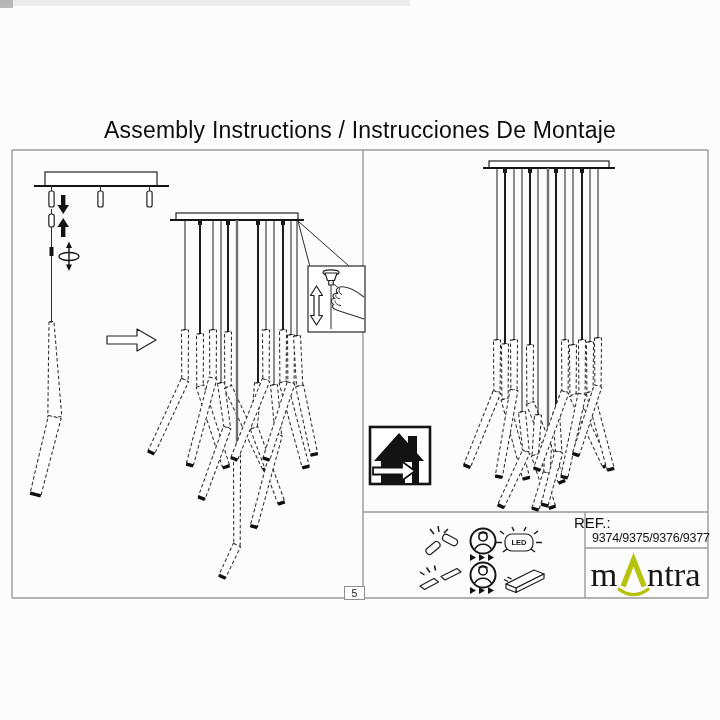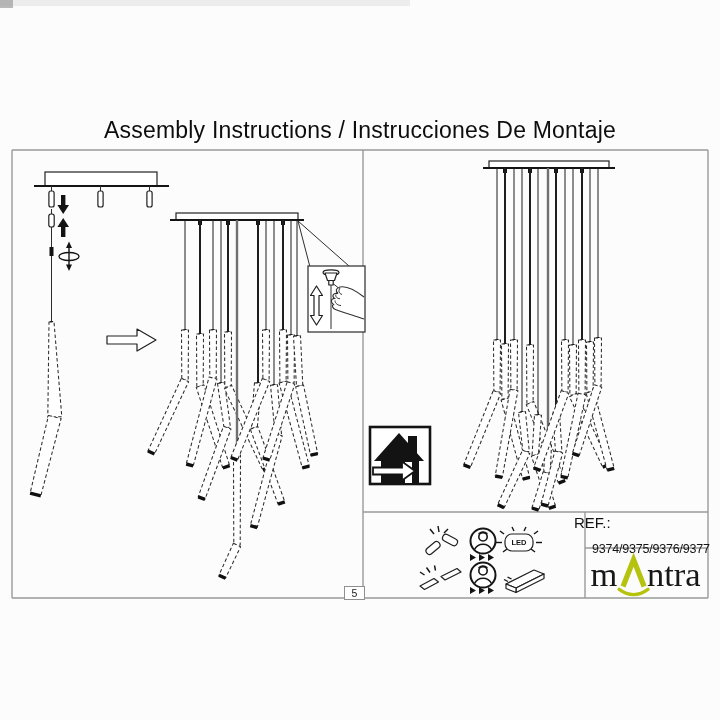--- a/index.html
+++ b/index.html
@@ -366,21 +366,21 @@
         <polygon class="ow" points="506,584 516,588 516,592.5 506,588.5"></polygon>
         <line x1="508" y1="581.5" x2="504" y2="579.5" stroke="#131313" stroke-width="1.3"></line>
         <line x1="511.5" y1="579" x2="507.5" y2="577" stroke="#131313" stroke-width="1.3"></line>
       </g>
     </g>
   </svg>
 
   <div class="page-num">5</div>
 
   <div class="abs ref-label" style="left:574px;top:514px;">REF.:</div>
-  <div class="abs ref-numbers" style="left:592px;top:542px;">9374/9375/9376/9377</div>
+  <div class="abs ref-numbers" style="left:592px;top:531px;">9374/9375/9376/9377</div>
 
   <svg class="abs" style="left:588px;top:551px;" width="118" height="46" viewBox="0 0 120 48">
     <text class="logo-text" x="1" y="37" font-size="36" fill="#171717">m</text>
     <path d="M35,37 L46,9 L57,37" fill="none" stroke="#b5c30f" stroke-width="5.5" stroke-linejoin="miter"></path>
     <path d="M31,40 Q46,51 61,40" fill="none" stroke="#b5c30f" stroke-width="3.4" stroke-linecap="round"></path>
     <text class="logo-text" x="60" y="37" font-size="36" fill="#171717">ntra</text>
   </svg>
 
 </div>
 

